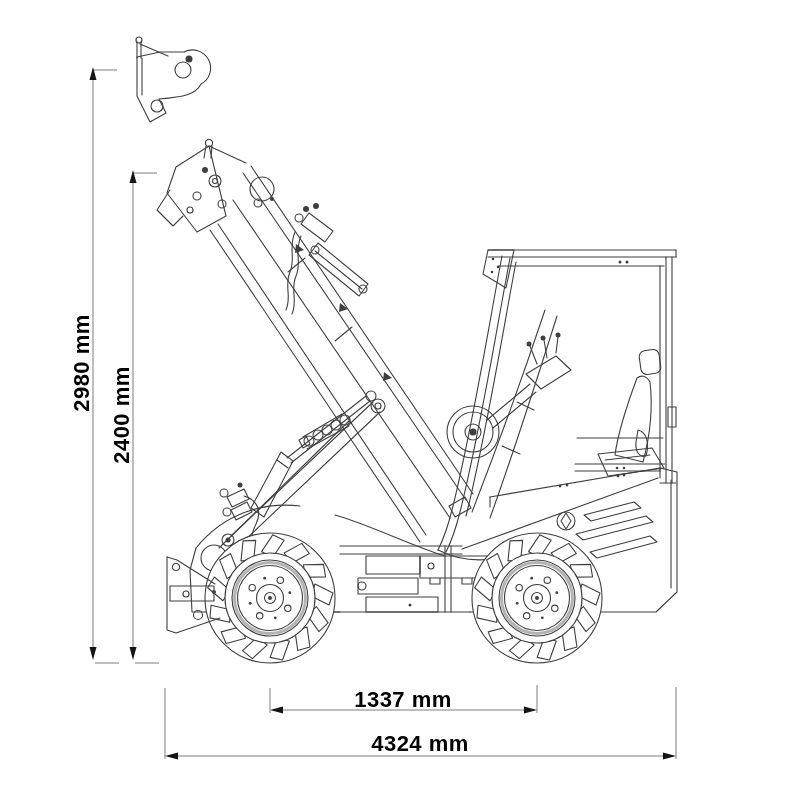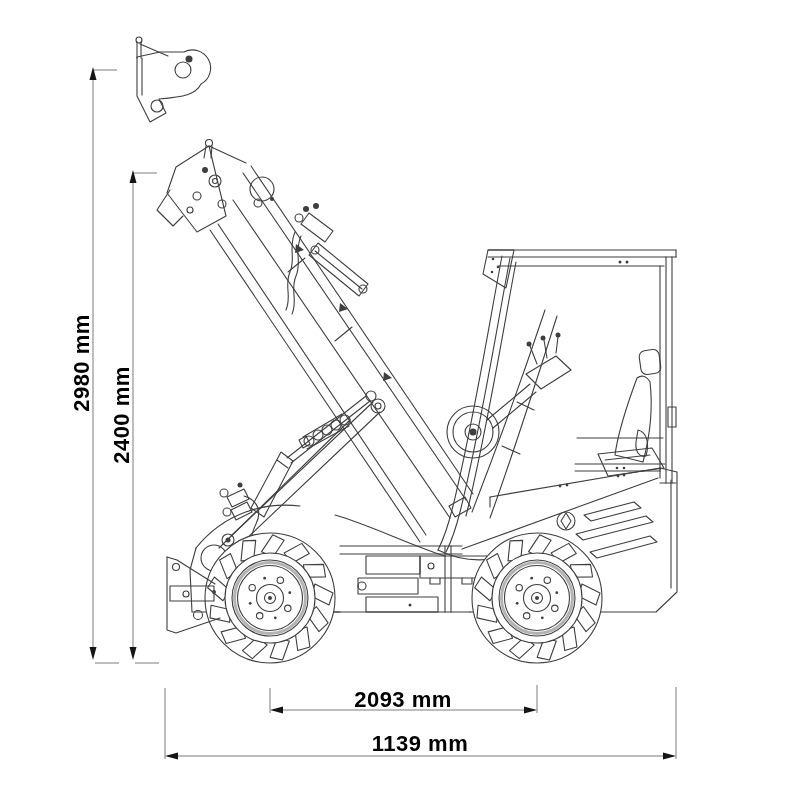--- a/index.html
+++ b/index.html
@@ -300,16 +300,16 @@
       <path class="dim" d="M676,687 L676,759"></path>
       <path class="dim" d="M168,756 L673,756"></path>
       <path class="arr" d="M165,756 l13,-3.5 v7 Z"></path>
       <path class="arr" d="M676,756 l-13,-3.5 v7 Z"></path>
     </g>
   </g>
 </svg>
 
 <div class="dim-label vert" style="left:82px;top:363px;">2980 mm</div>
 <div class="dim-label vert" style="left:122px;top:415px;">2400 mm</div>
-<div class="dim-label" style="left:403px;top:700px;">2093 mm</div>
-<div class="dim-label" style="left:420px;top:744px;">1139 mm</div>
+<div class="dim-label" style="left:403px;top:700px;">1337 mm</div>
+<div class="dim-label" style="left:420px;top:744px;">4324 mm</div>
 
 </div>
 
 </body></html>

